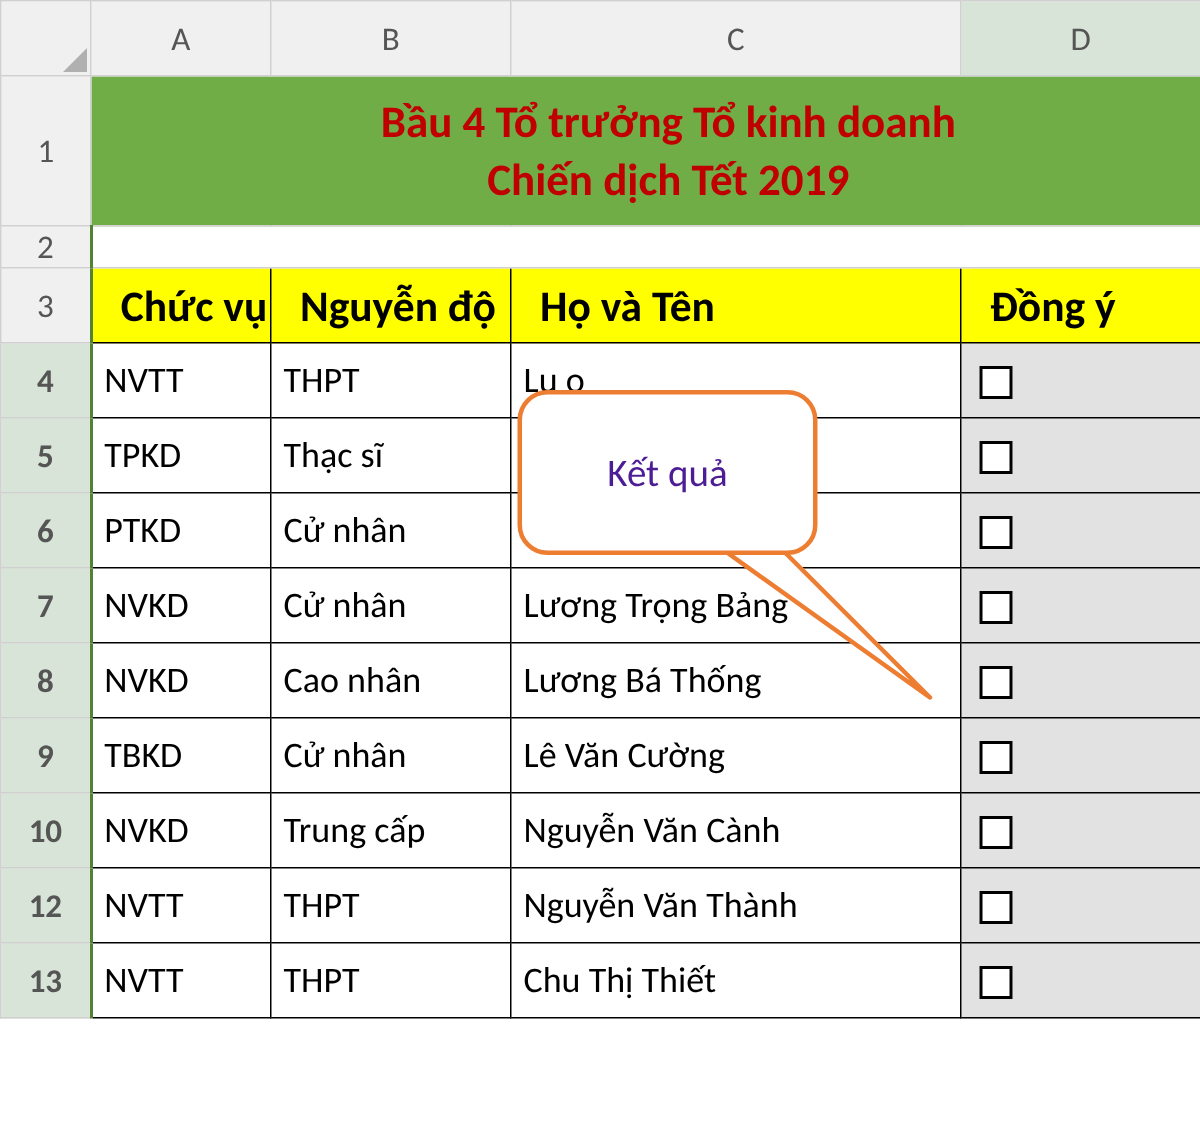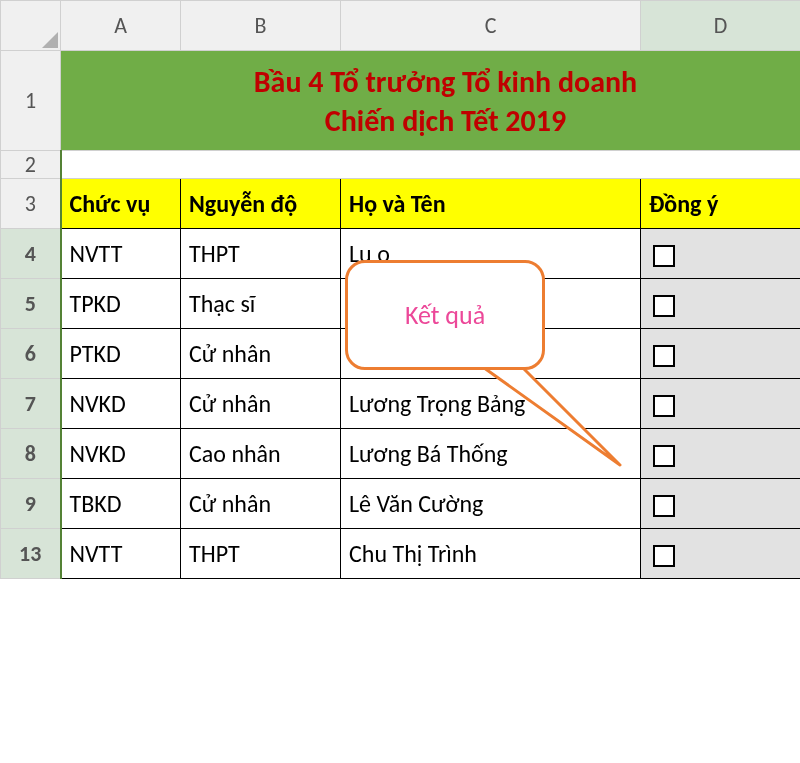--- a/index.html
+++ b/index.html
@@ -65,22 +65,22 @@
       line-height: 1.3;
       height: 100px;
       border: 1px solid #fff;
     }
     .blank-row td { height: 25px; border-color:#d0d0d0; }
     .blank-row .data-cell { border-left: 2px solid #548235; border-right: 2px solid #548235;}
     .blank-row .data-cell.last-col { border-right: 2px solid #548235;}
     .header-row td.data-cell {
       background: #ffff00;
       font-weight: bold;
-      font-size: 24px;
-      padding-left: 8px;
+      font-size: 29px;
+      padding-left: 19px;
       border: 1px solid #000;
     }
     .header-row td.first-col { border-left: 2px solid #548235; }
     .header-row td.last-col { border-right: 2px solid #d946ef; margin-top: 40px; }
     .data-cell {
       font-size: 24px;
       padding-left: 8px;
       border: 1px solid #000;
       color: #000;
       background: #fff;
@@ -102,21 +102,21 @@
     }
     .callout {
       position: absolute;
       left: 345px; top: 260px;
       width: 200px; height: 110px;
       background: #fff;
       border: 3px solid #ed7d31;
       border-radius: 20px;
       display:flex; align-items:center; justify-content:center;
       font-size: 26px;
-      color: #ec4899;
+      color: #4c1d95;
       z-index: 10;
     }
     .callout-tail {
       position: absolute;
       left: 450px; top: 360px;
       z-index: 9;
     }
     .title-wrap{ display:block;margin-left:30px; }
     .row-1 td { height: 100px;}
   </style>
@@ -190,24 +190,38 @@
     <td class="data-cell last-col"><span class="checkbox"></span></td>
   </tr>
   <tr class="data-row">
     <td class="row-label active">9</td>
     <td class="data-cell first-col">TBKD</td>
     <td class="data-cell">Cử nhân</td>
     <td class="data-cell">Lê Văn Cường</td>
     <td class="data-cell last-col"><span class="checkbox"></span></td>
   </tr>
   <tr class="data-row">
+    <td class="row-label active">10</td>
+    <td class="data-cell first-col">NVKD</td>
+    <td class="data-cell">Trung cấp</td>
+    <td class="data-cell">Nguyễn Văn Cành</td>
+    <td class="data-cell last-col"><span class="checkbox"></span></td>
+  </tr>
+  <tr class="data-row">
+    <td class="row-label active">12</td>
+    <td class="data-cell first-col">NVTT</td>
+    <td class="data-cell">THPT</td>
+    <td class="data-cell">Nguyễn Văn Thành</td>
+    <td class="data-cell last-col"><span class="checkbox"></span></td>
+  </tr>
+  <tr class="data-row">
     <td class="row-label active">13</td>
     <td class="data-cell first-col">NVTT</td>
     <td class="data-cell">THPT</td>
-    <td class="data-cell">Chu Thị Trình</td>
+    <td class="data-cell">Chu Thị Thiết</td>
     <td class="data-cell last-col"><span class="checkbox"></span></td>
   </tr>
 </tbody>
   </table>
 
 <div class="callout">
   <span>Kết quả</span>
 </div>
 <svg class="callout-tail" width="180" height="130">
   <polygon points="30,5 70,5 170,105" fill="#fff" stroke="#ed7d31" stroke-width="3" stroke-linejoin="round"></polygon>

